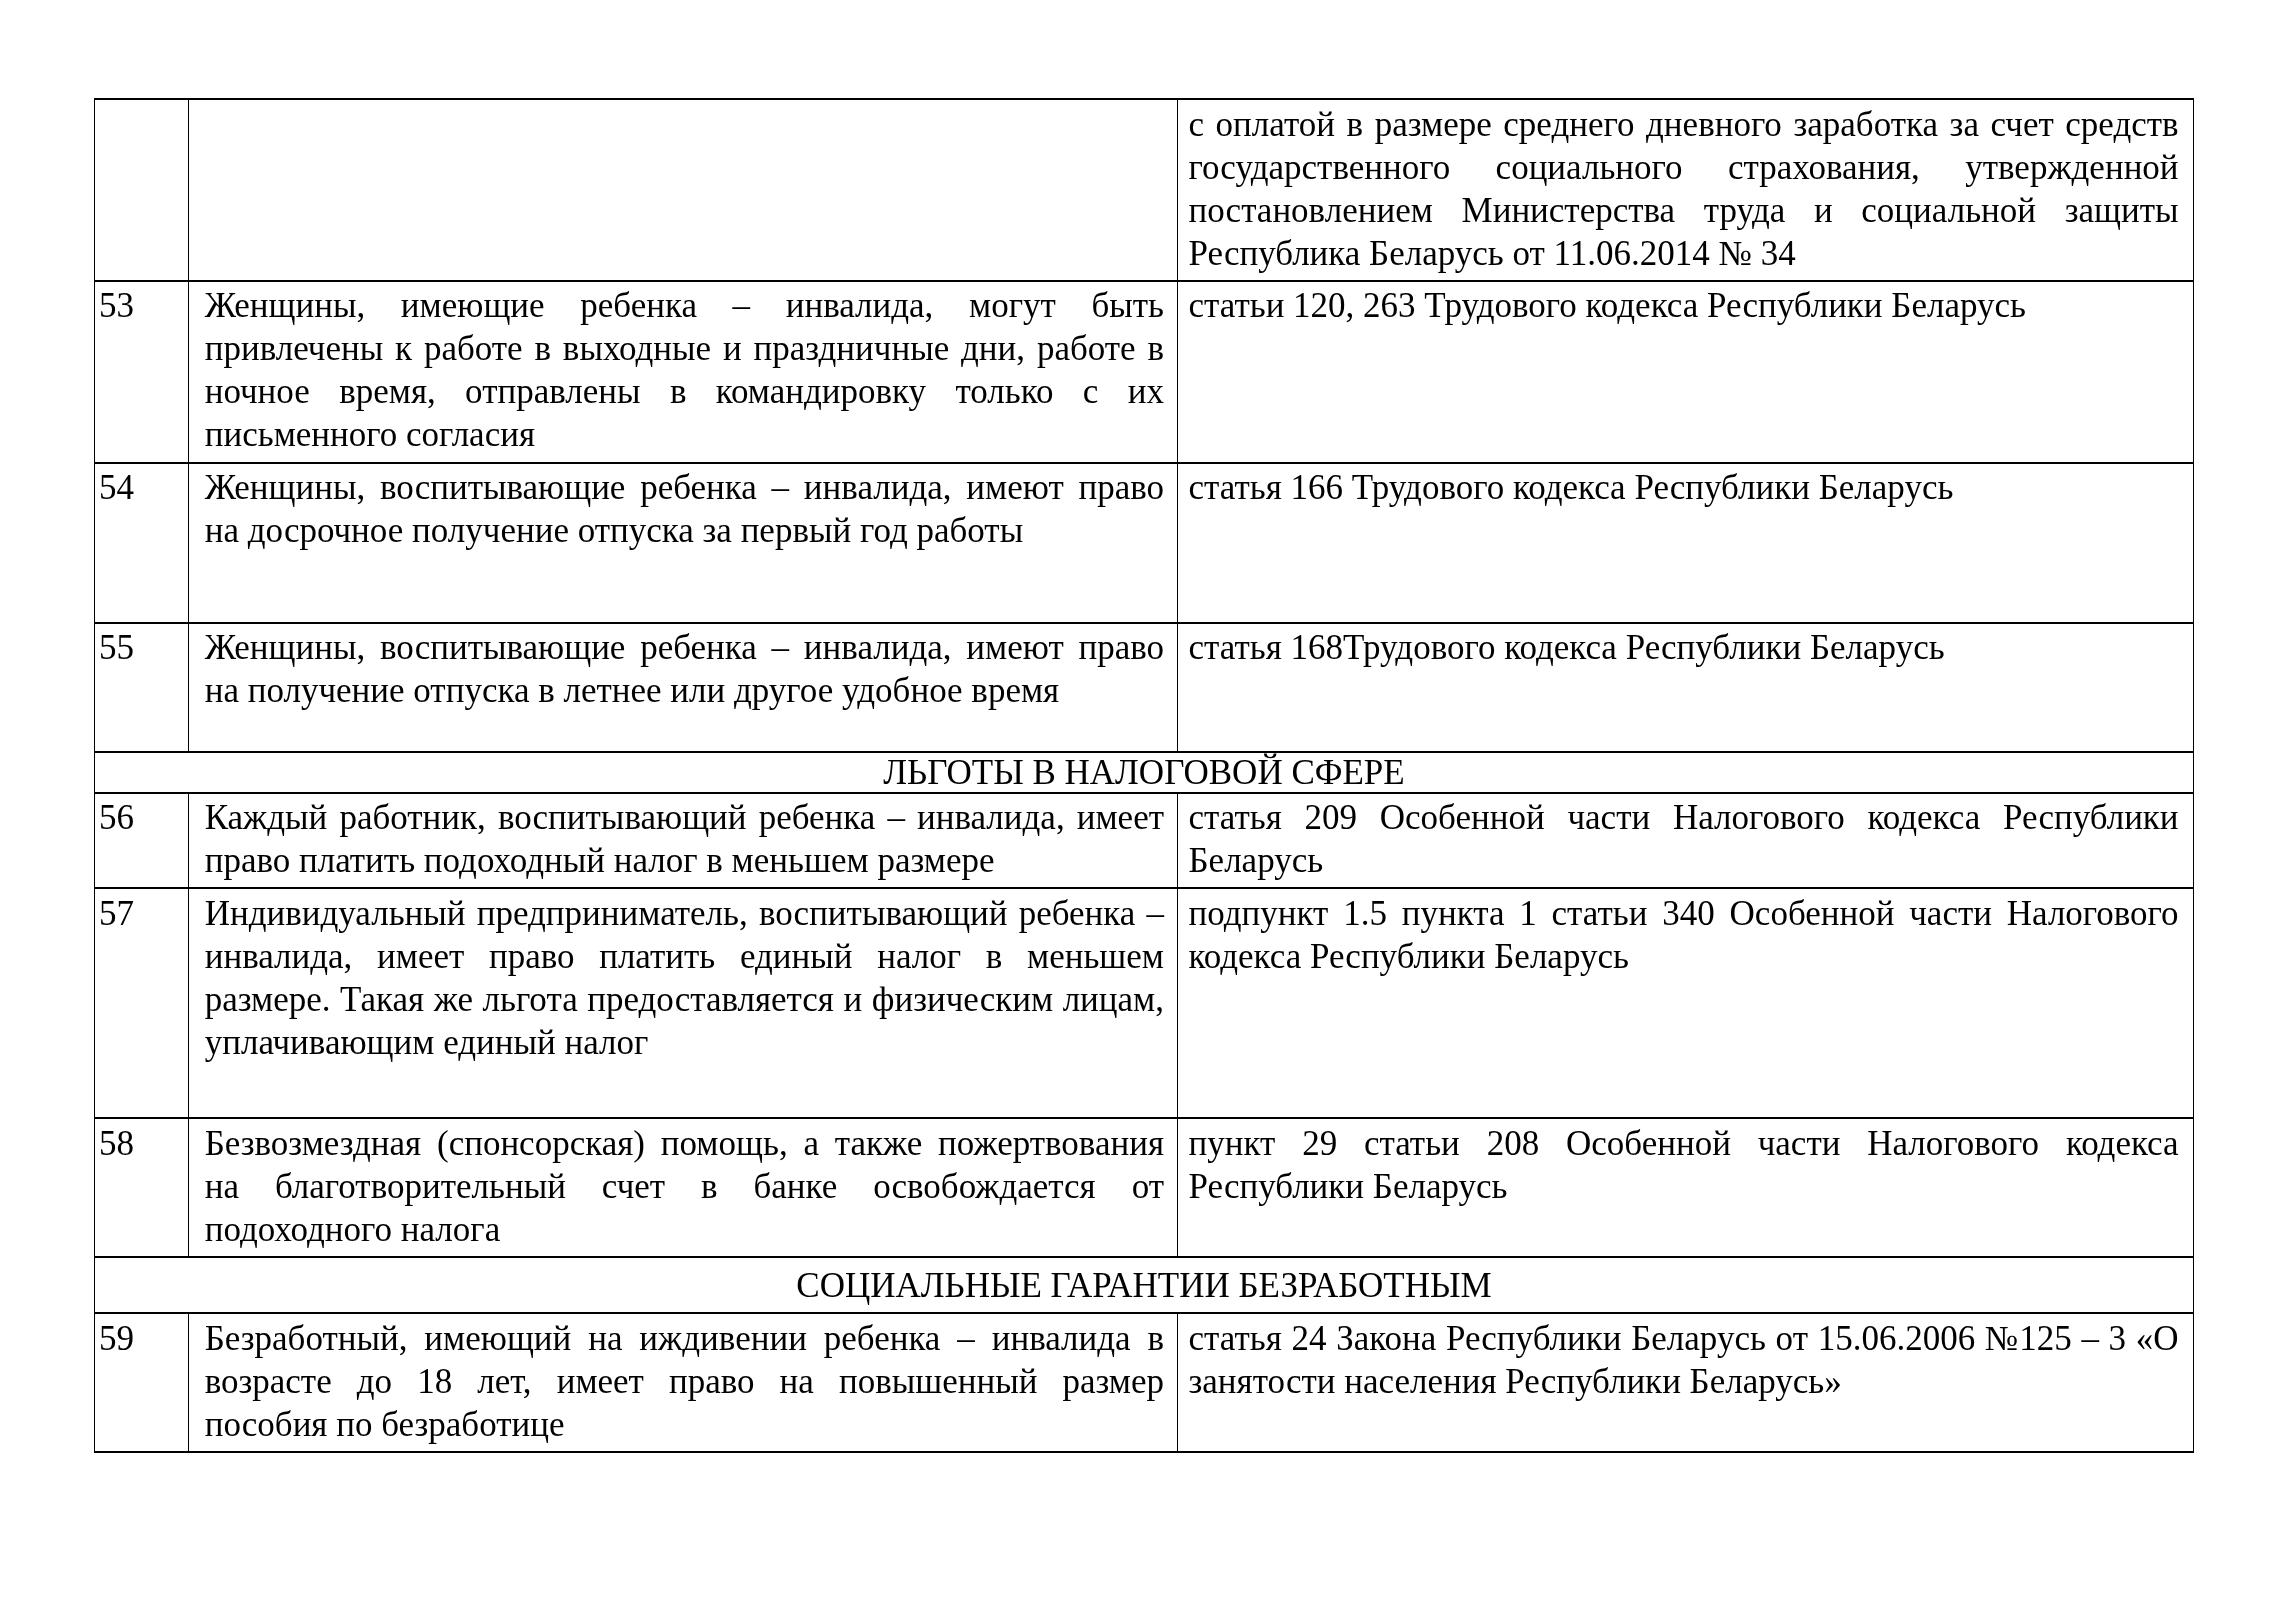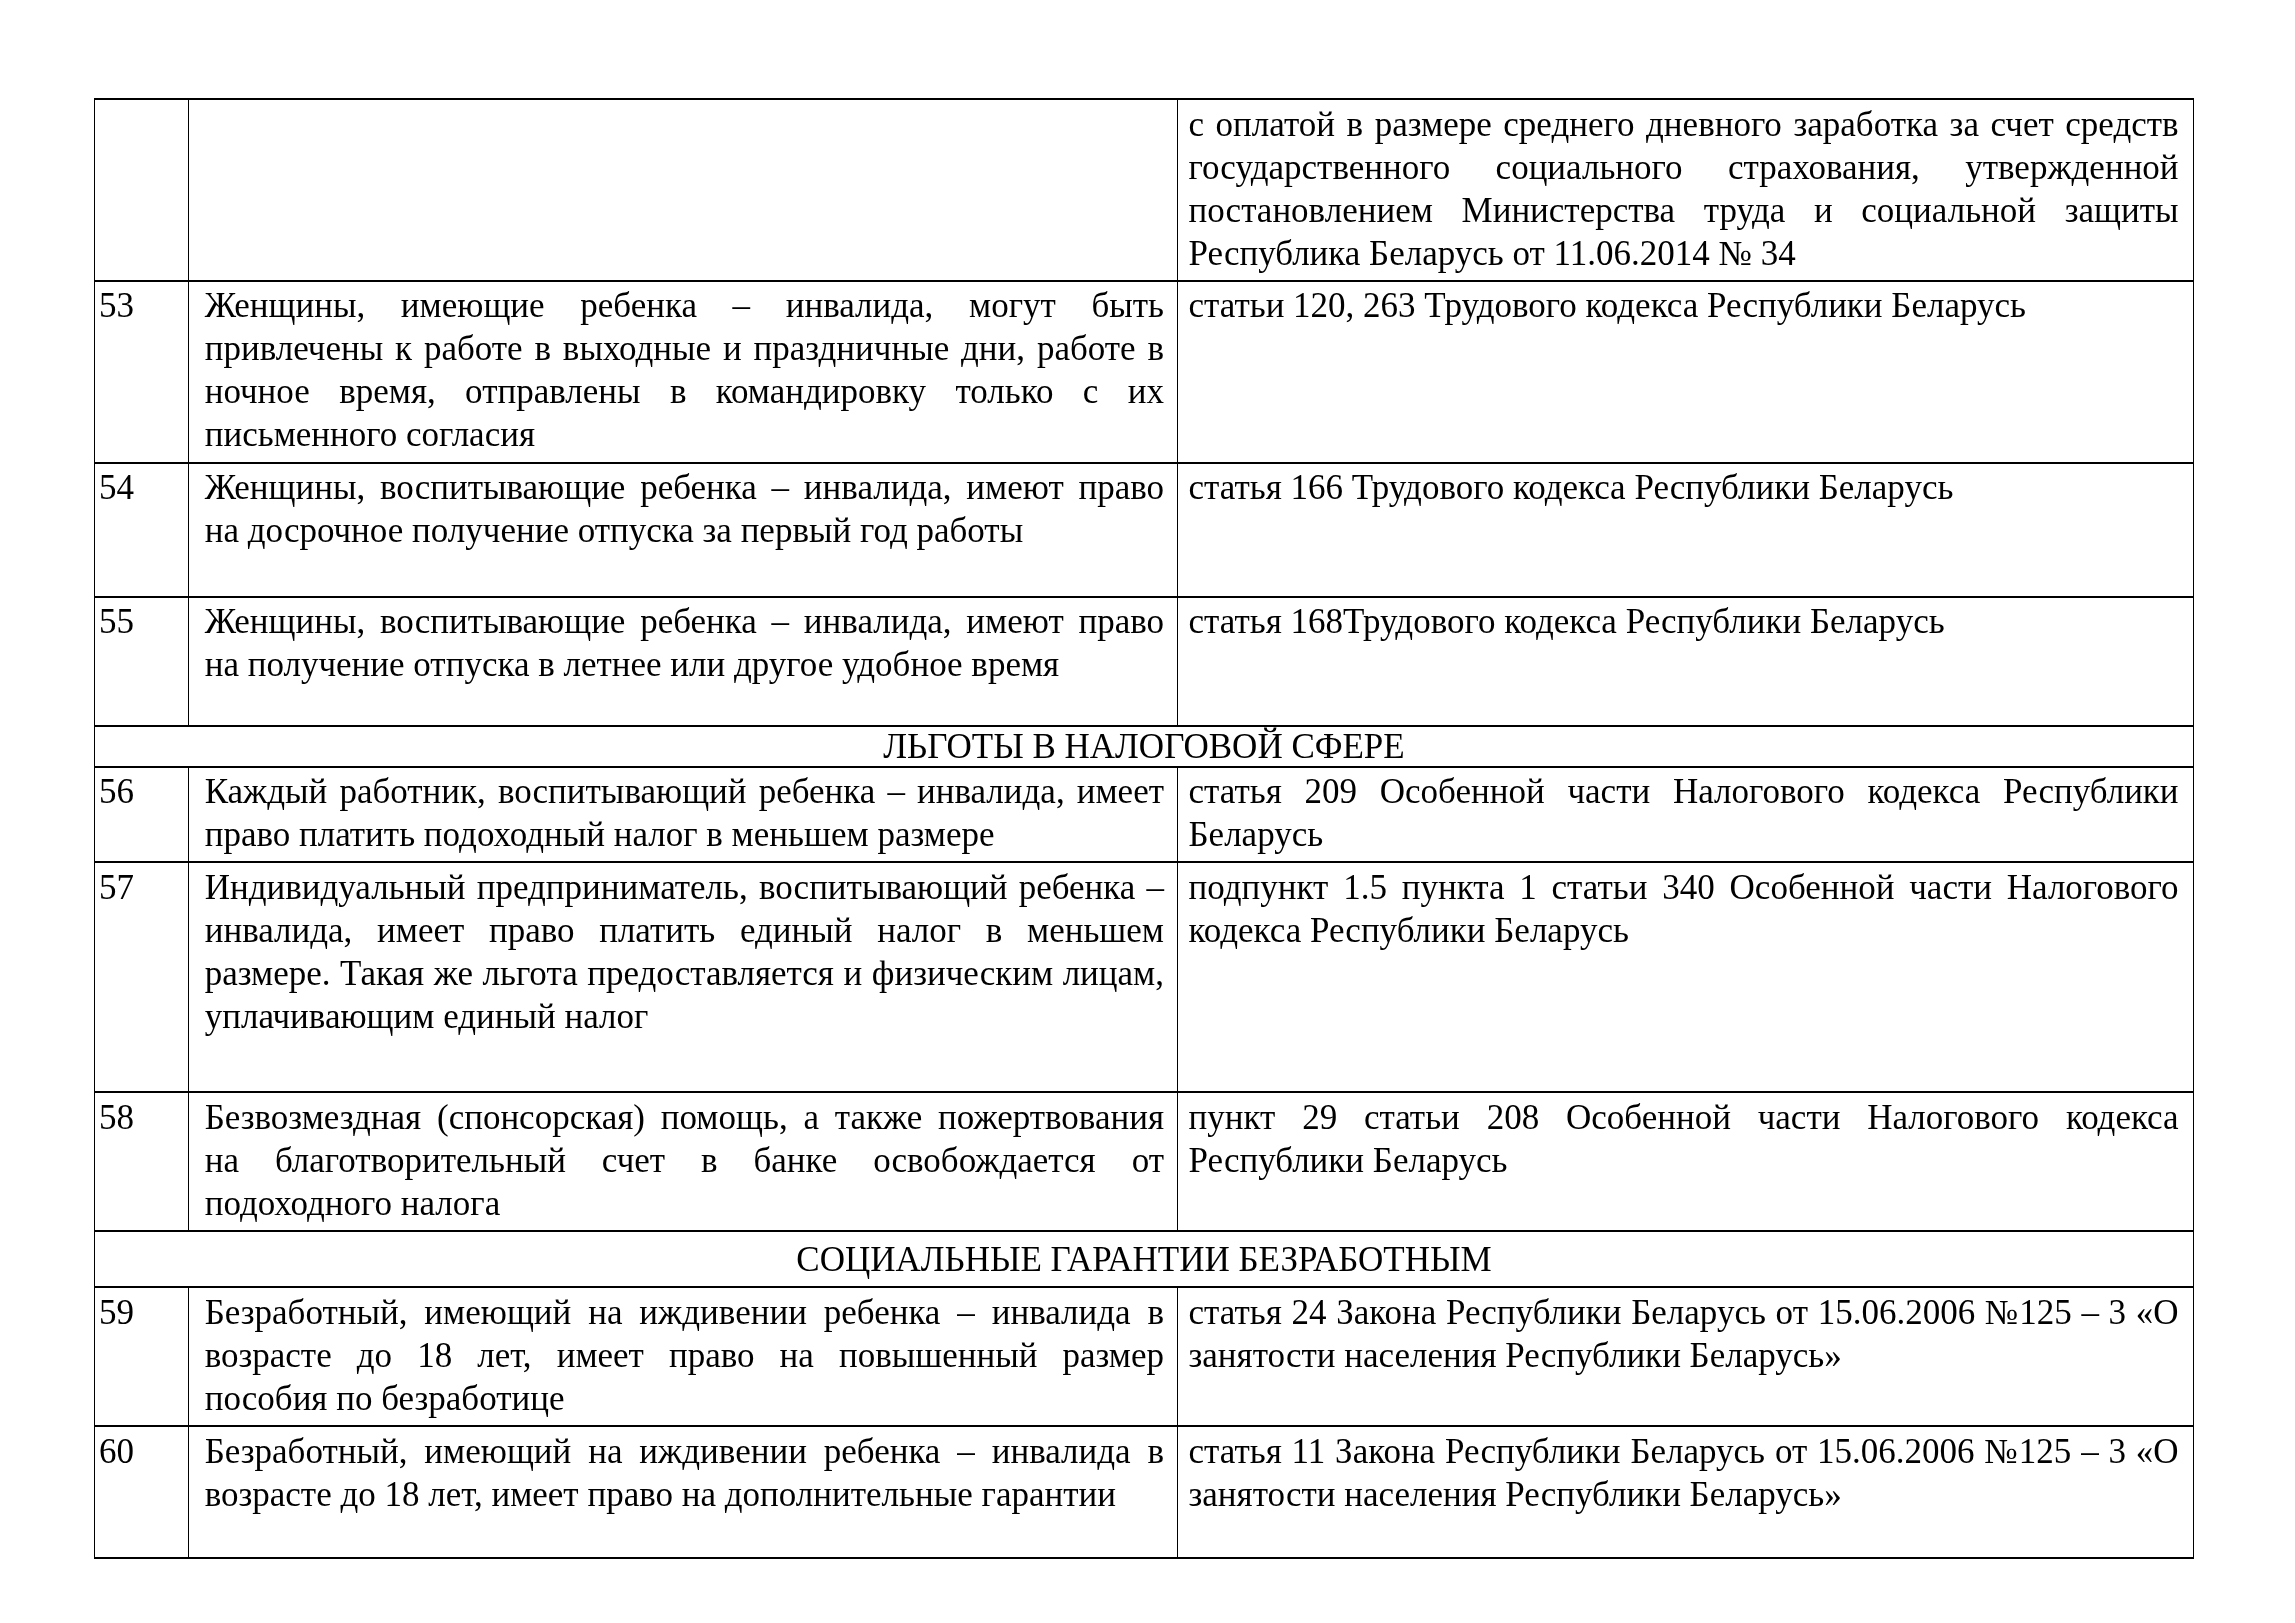--- a/index.html
+++ b/index.html
@@ -73,21 +73,21 @@
       <tr style="height:177px">
         <td class="num"></td>
         <td class="desc"></td>
         <td class="ref">с оплатой в размере среднего дневного заработка за счет средств государственного социального страхования, утвержденной постановлением Министерства труда и социальной защиты Республика Беларусь от 11.06.2014 № 34</td>
       </tr>
       <tr style="height:177px">
         <td class="num">53</td>
         <td class="desc">Женщины, имеющие ребенка – инвалида, могут быть привлечены к работе в выходные и праздничные дни, работе в ночное время, отправлены в командировку только с их письменного согласия</td>
         <td class="ref">статьи 120, 263 Трудового кодекса Республики Беларусь</td>
       </tr>
-      <tr style="height:134px">
+      <tr style="height:160px">
         <td class="num">54</td>
         <td class="desc">Женщины, воспитывающие ребенка – инвалида, имеют право на досрочное получение отпуска за первый год работы</td>
         <td class="ref">статья 166 Трудового кодекса Республики Беларусь</td>
       </tr>
       <tr style="height:129px">
         <td class="num">55</td>
         <td class="desc">Женщины, воспитывающие ребенка – инвалида, имеют право на получение отпуска в летнее или другое удобное время</td>
         <td class="ref">статья 168Трудового кодекса Республики Беларусь</td>
       </tr>
       <tr style="height:27px">
@@ -109,21 +109,16 @@
         <td class="ref">пункт 29 статьи 208 Особенной части Налогового кодекса Республики Беларусь</td>
       </tr>
       <tr style="height:56px">
         <td class="section-title" colspan="3">СОЦИАЛЬНЫЕ ГАРАНТИИ БЕЗРАБОТНЫМ</td>
       </tr>
       <tr style="height:132px">
         <td class="num">59</td>
         <td class="desc">Безработный, имеющий на иждивении ребенка – инвалида в возрасте до 18 лет, имеет право на повышенный размер пособия по безработице</td>
         <td class="ref">статья 24 Закона Республики Беларусь от 15.06.2006 №125 – 3 «О занятости населения Республики Беларусь»</td>
       </tr>
-      <tr style="height:132px">
-        <td class="num">60</td>
-        <td class="desc">Безработный, имеющий на иждивении ребенка – инвалида в возрасте до 18 лет, имеет право на дополнительные гарантии</td>
-        <td class="ref">статья 11 Закона Республики Беларусь от 15.06.2006 №125 – 3 «О занятости населения Республики Беларусь»</td>
-      </tr>
     </tbody>
   </table>
 </div>
 
 
 </body></html>

